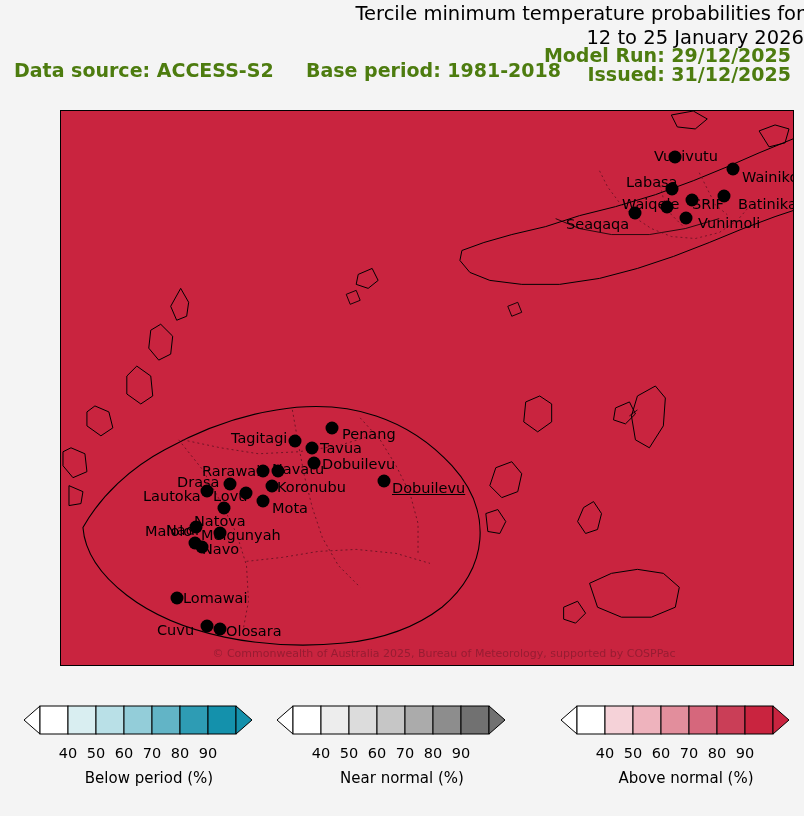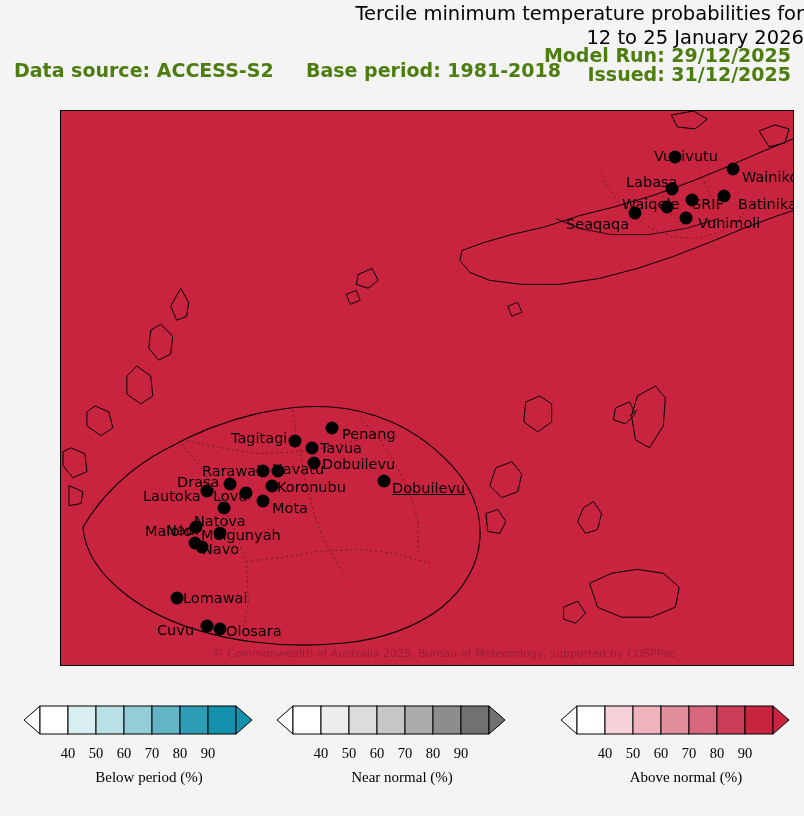--- a/index.html
+++ b/index.html
@@ -92,21 +92,20 @@
   }
   .lbl-right { transform: translate(0, -50%); }
 
   
   .bars {
     position: absolute;
     left: 0;
     top: 700px;
     width: 727px;
     height: 100px;
-    font-family: Liberation Serif, serif;
   }
   .bar-group {
     position: absolute;
     top: 0;
     width: 250px;
   }
   .bar-svg { display: block; }
   .bar-ticks {
     position: relative;
     height: 20px;

